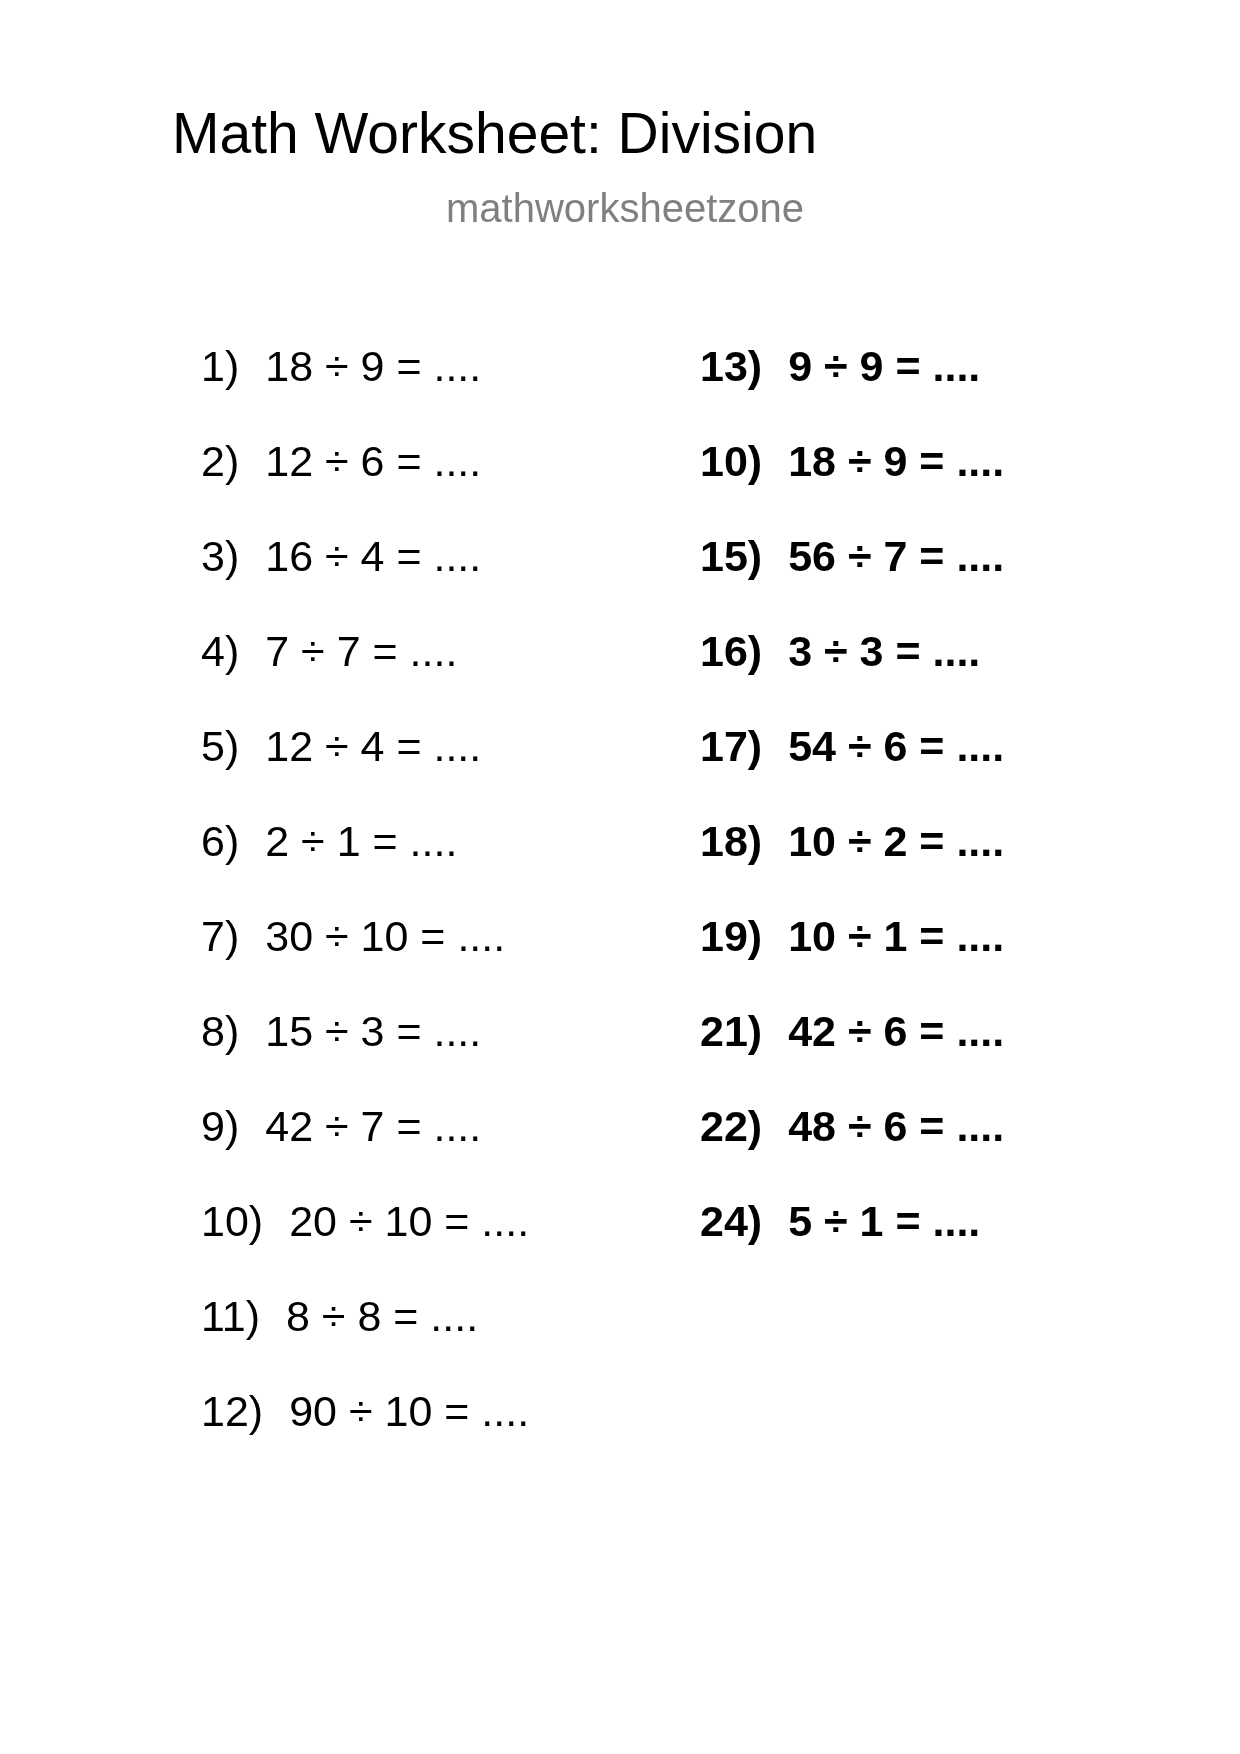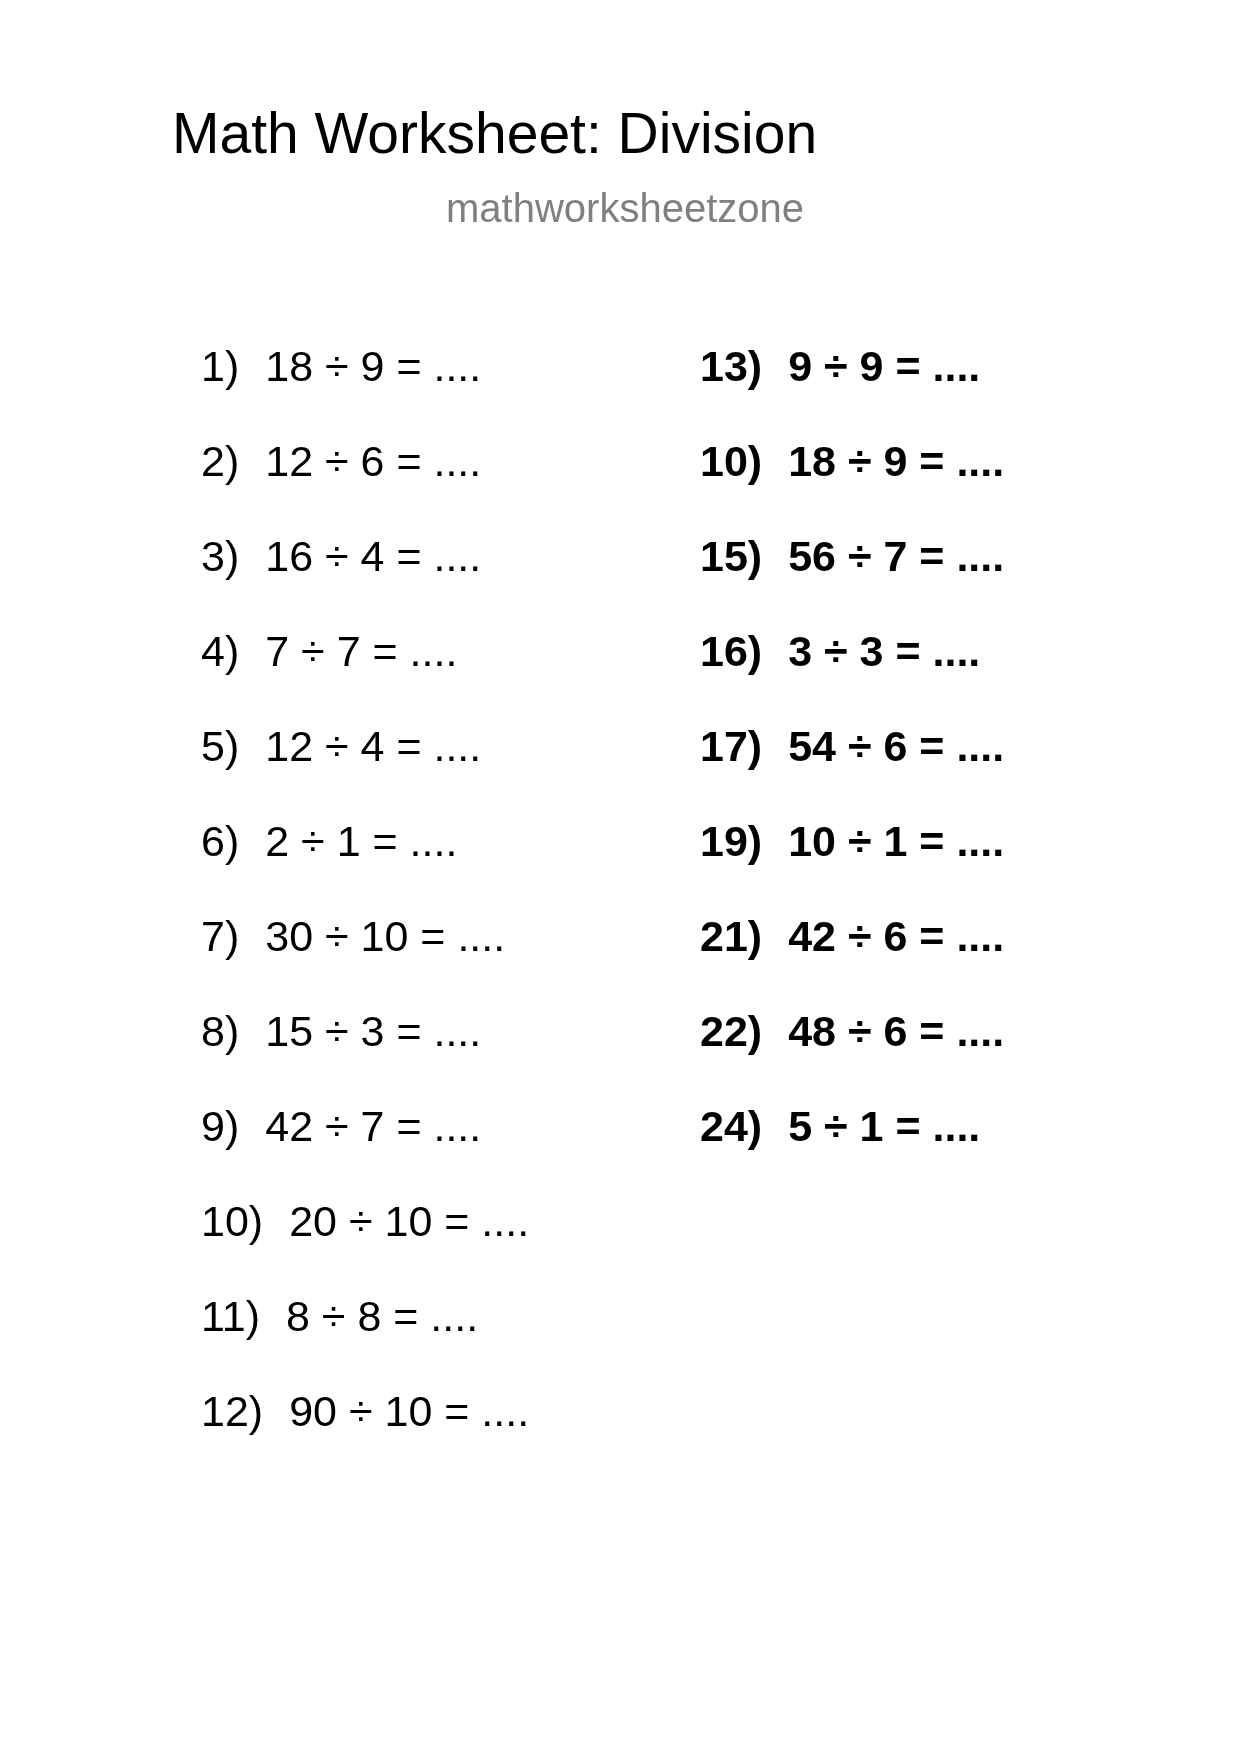--- a/index.html
+++ b/index.html
@@ -74,17 +74,18 @@
   <div class="problem"><span class="num">11)</span><span>8 ÷ 8 = ....</span></div>
   <div class="problem"><span class="num">12)</span><span>90 ÷ 10 = ....</span></div>
 </div>
 
 <div class="col col-right">
   <div class="problem"><span class="num">13)</span><span>9 ÷ 9 = ....</span></div>
   <div class="problem"><span class="num">10)</span><span>18 ÷ 9 = ....</span></div>
   <div class="problem"><span class="num">15)</span><span>56 ÷ 7 = ....</span></div>
   <div class="problem"><span class="num">16)</span><span>3 ÷ 3 = ....</span></div>
   <div class="problem"><span class="num">17)</span><span>54 ÷ 6 = ....</span></div>
+  <div class="problem"><span class="num">18)</span><span>10 ÷ 2 = ....</span></div>
   <div class="problem"><span class="num">19)</span><span>10 ÷ 1 = ....</span></div>
   <div class="problem"><span class="num">21)</span><span>42 ÷ 6 = ....</span></div>
   <div class="problem"><span class="num">22)</span><span>48 ÷ 6 = ....</span></div>
   <div class="problem"><span class="num">24)</span><span>5 ÷ 1 = ....</span></div>
 </div>
 
 </body></html>

